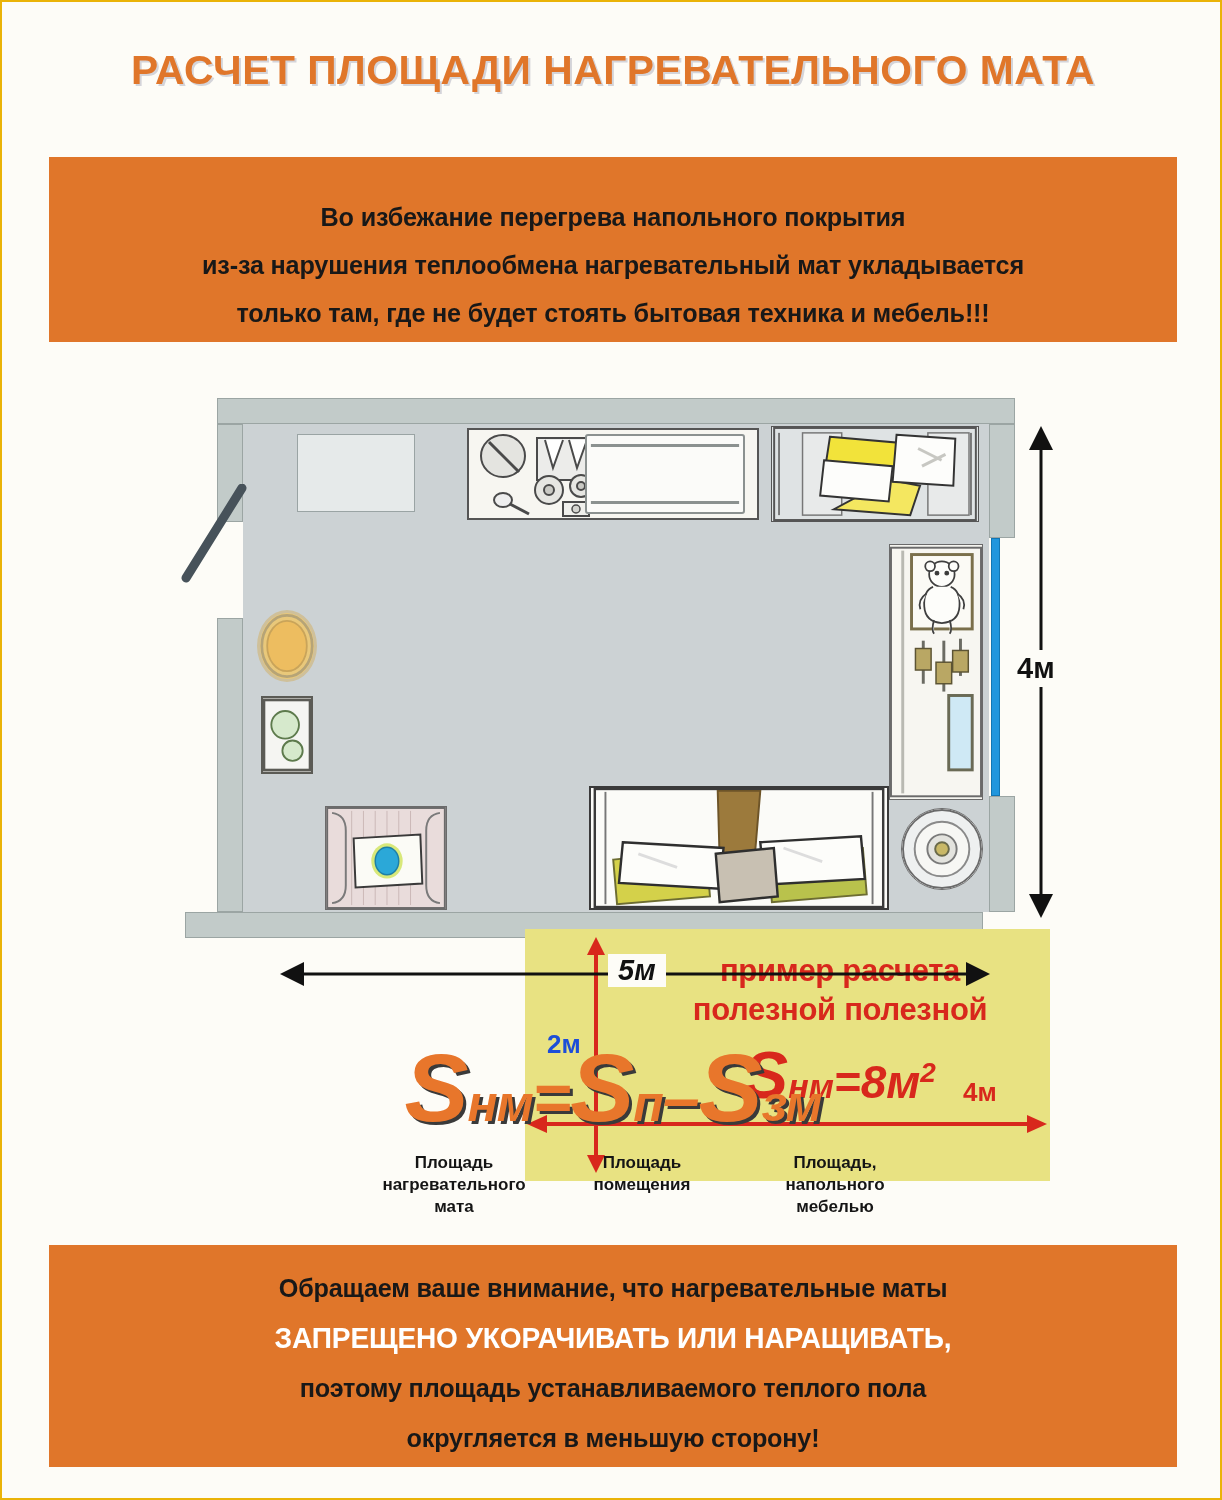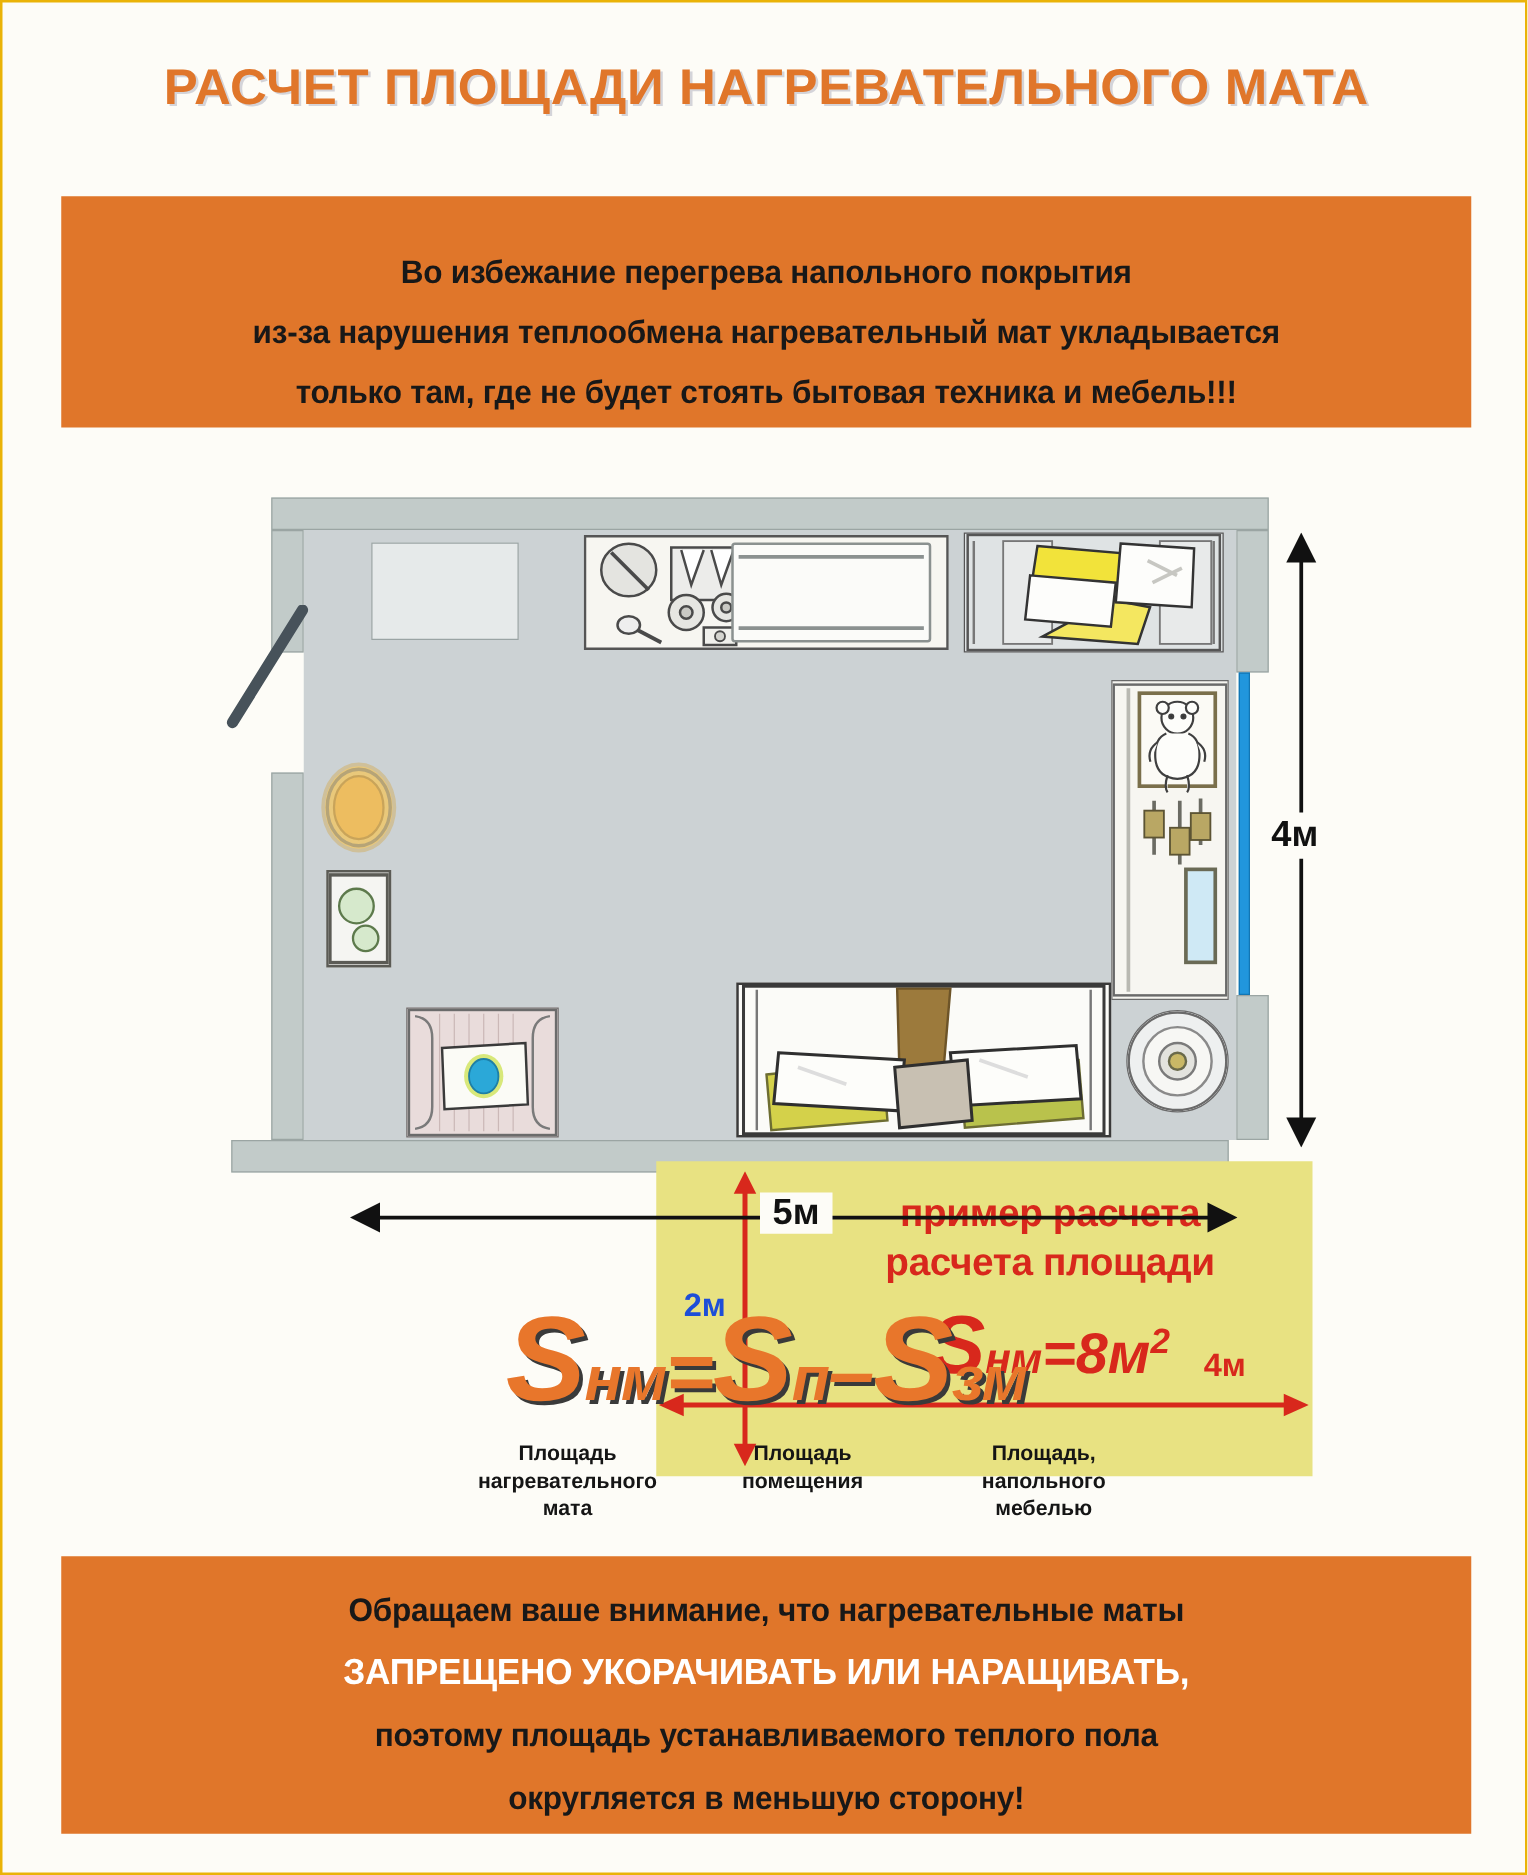--- a/index.html
+++ b/index.html
@@ -286,20 +286,21 @@
   }
   .lbl-5m-out {
     position: absolute;
     left: 606px;
     top: 952px;
     font-size: 29px;
     font-weight: bold;
     color: #111;
     background: #fdfcf7;
     padding: 0 10px;
+    font-style: italic;
   }
 
   
   .big-formula-wrap {
     position: absolute;
     left: 0;
     top: 1044px;
     width: 1222px;
     text-align: center;
   }
@@ -493,21 +494,21 @@
         <line x1="16" y1="11" x2="504" y2="11" stroke="#d8281c" stroke-width="4"></line>
         <polygon points="0,11 20,2 20,20" fill="#d8281c"></polygon>
         <polygon points="520,11 500,2 500,20" fill="#d8281c"></polygon>
       </svg>
 
       <div class="lbl-2m">2м</div>
       <div class="lbl-4m">4м</div>
 
       <div class="yellow-text">
         <span class="l1">пример расчета</span>
-        <span class="l2">расчета площади</span>
+        <span class="l2">полезной полезной</span>
         <span class="formula-small"><span class="big">S</span><span class="sub">нм</span><span>=8м</span><span class="sup">2</span></span>
       </div>
     </div>
   </div>
 
   <svg class="dim-right" viewBox="0 0 40 492">
     <line x1="20" y1="16" x2="20" y2="476" stroke="#111" stroke-width="3"></line>
     <polygon points="20,0 8,24 32,24" fill="#111"></polygon>
     <polygon points="20,492 8,468 32,468" fill="#111"></polygon>
   </svg>

